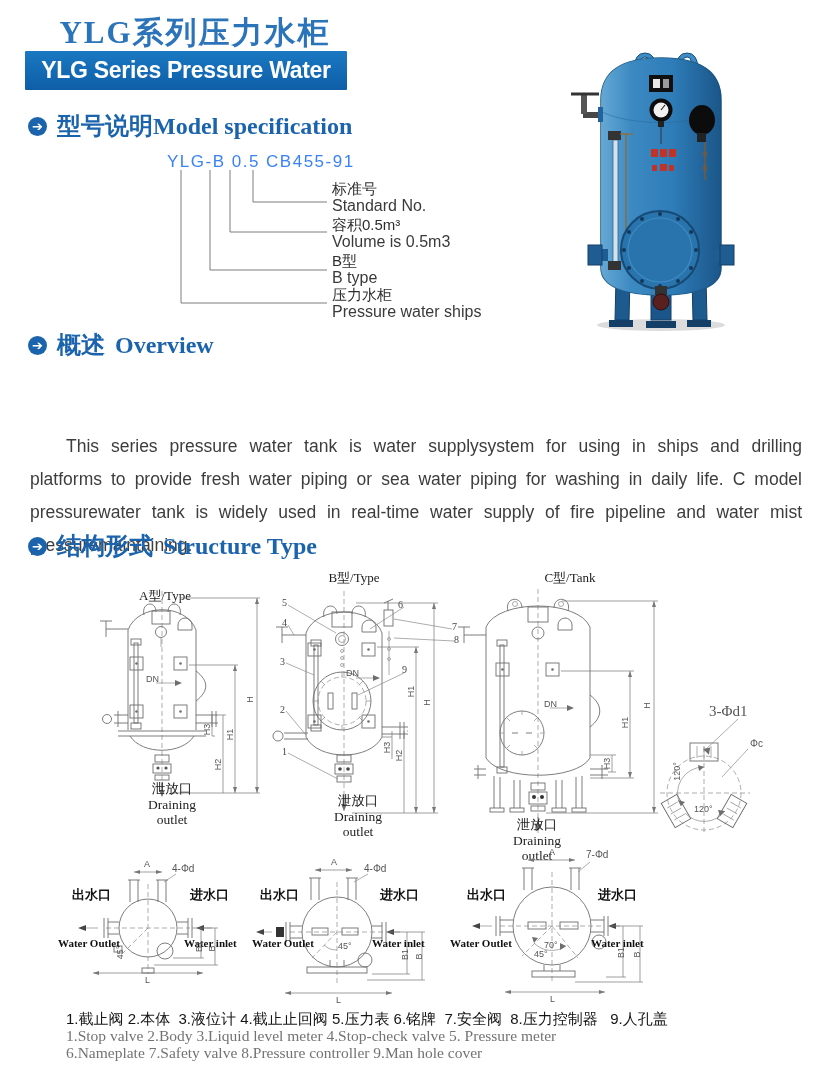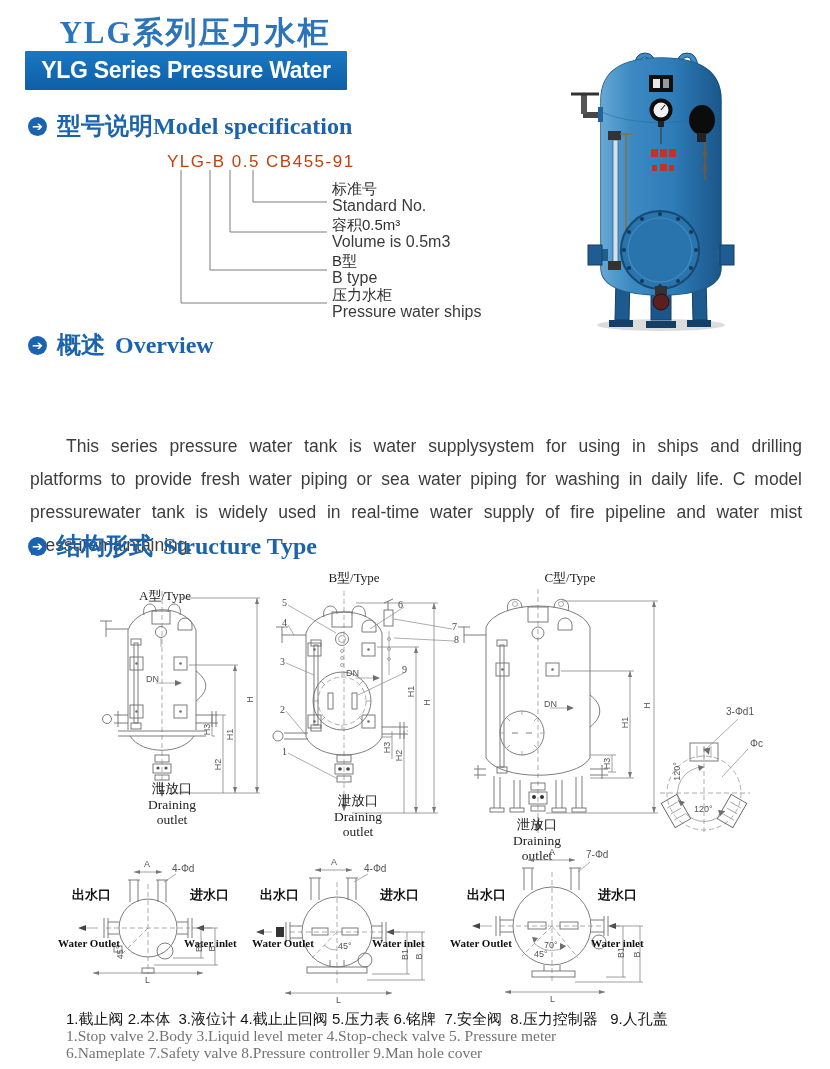--- a/index.html
+++ b/index.html
@@ -14,21 +14,21 @@
           color:#ffffff;font-weight:bold;font-size:23px;text-align:center;line-height:39px;
           letter-spacing:-0.3px;border-radius:1px;}
   .sec-head{display:flex;align-items:center;font-family:"Liberation Serif",serif;
             font-weight:bold;font-size:24px;color:var(--accent,#1b64ad);}
   .bullet{display:inline-flex;align-items:center;justify-content:center;width:19px;height:19px;
           border-radius:50%;background:var(--accent,#1b64ad);color:#fff;font-size:13px;
           font-family:"DejaVu Sans",sans-serif;margin-right:10px;flex:0 0 auto;font-weight:bold;}
   .sec-en{font-size:24px;}
 
   
-  .code{font-size:17px;color:#c2410c;letter-spacing:1.5px;font-weight:500;}
+  .code{font-size:17px;color:#3b82f6;letter-spacing:1.5px;font-weight:500;}
   .ms-label .zh{font-size:15px;color:#2e2e2e;line-height:17px;display:block;}
   .ms-label .en{font-size:16px;color:#3a3a3a;line-height:18px;display:block;}
 
   
   .para{width:772px;font-size:17px;line-height:33px;text-align:justify;text-indent:36px;margin:0;}
   .para.zh{color:#2f2f2f;letter-spacing:0.5px;}
   .para.en{color:#3d3d3d;font-size:17.5px;word-spacing:2px;}
 
   
   .type-label{font-family:"Liberation Serif",serif;font-size:13px;color:#1a1a1a;text-align:center;}
@@ -188,21 +188,21 @@
   <p class="abs para en" style="left:30px;top:430px;">This series pressure water tank is water supplysystem for using in ships and drilling platforms to provide fresh water piping or sea water piping for washing in daily life. C model pressurewater tank is widely used in real-time water supply of fire pipeline and water mist pressuremaintaining.</p>
 
   <div class="abs sec-head" style="left:28px;top:530px;">
     <span class="bullet">➔</span>
     <span class="sec-zh">结构形式</span>
       <span class="sec-en" style="margin-left:10px;">Structure Type</span>
   </div>
 
   <div class="abs type-label" style="left:105px;top:587px;width:120px;">A型/Type</div>
   <div class="abs type-label" style="left:294px;top:569px;width:120px;">B型/Type</div>
-  <div class="abs type-label" style="left:510px;top:569px;width:120px;">C型/Type</div>
+  <div class="abs type-label" style="left:510px;top:569px;width:120px;">C型/Tank</div>
 
   <div class="abs diag" style="left:92px;top:585px;width:175px;height:245px;">
     <svg width="175" height="245" viewBox="0 0 175 245">
       <line x1="70" y1="6" x2="70" y2="212" class="dash"></line>
       <path d="M52,30 c-3,-13 12,-15 12,-3 M76,27 c0,-12 15,-10 12,3" class="ln"></path>
       <path d="M36,45 C46,18 94,18 104,45" class="ln"></path>
       <line x1="36" y1="45" x2="36" y2="145" class="ln"></line>
       <line x1="104" y1="45" x2="104" y2="145" class="ln"></line>
       <line x1="26" y1="146" x2="114" y2="146" class="ln"></line>
       <line x1="26" y1="151" x2="114" y2="151" class="ln"></line>
@@ -507,21 +507,21 @@
       </g>
       <path d="M52,62 A26,26 0 0 0 29,101" class="lnt"></path>
       <polygon points="52,62 46,60 47,66" fill="#6e6e6e"></polygon>
       <polygon points="29,101 26,95 33,97" fill="#6e6e6e"></polygon>
       <path d="M33,108 A26,26 0 0 0 73,106" class="lnt"></path>
       <polygon points="73,106 68,111 66,105" fill="#6e6e6e"></polygon>
       <line x1="86" y1="14" x2="52" y2="46" class="lnt"></line>
       <line x1="96" y1="44" x2="70" y2="72" class="lnt"></line>
       <polygon points="52,46 56,40 60,46" fill="#6e6e6e" transform="rotate(45 54 44)"></polygon>
     </svg>
-    <span class="dim" style="left:74px;top:2px;font-size:10px;">3-Φd1</span>
+    <span class="dim" style="left:57px;top:2px;font-size:15px;font-family:Liberation Serif, serif;">3-Φd1</span>
     <span class="dim" style="left:98px;top:34px;font-size:10px;">Φc</span>
     <span class="dim vert" style="left:16px;top:62px;">120°</span>
     <span class="dim" style="left:42px;top:100px;">120°</span>
   </div>
 
   <div class="abs diag" style="left:58px;top:852px;width:205px;height:150px;">
     <svg width="205" height="150" viewBox="0 0 205 150">
       <circle cx="90" cy="76" r="29" class="ln"></circle>
       <line x1="48" y1="76" x2="132" y2="76" class="dash"></line>
       <line x1="90" y1="32" x2="90" y2="122" class="dash"></line>

